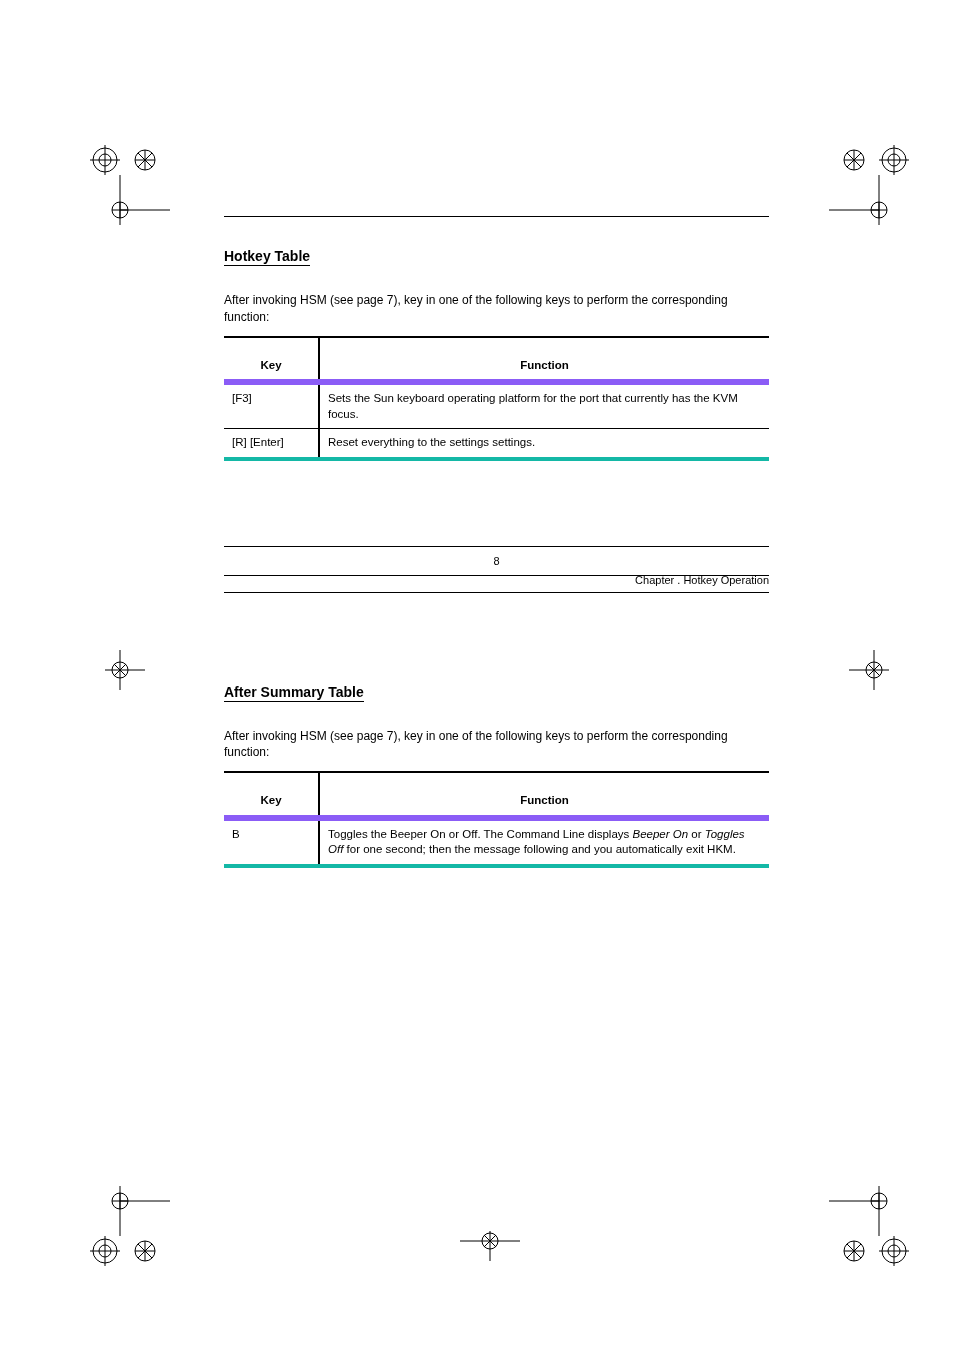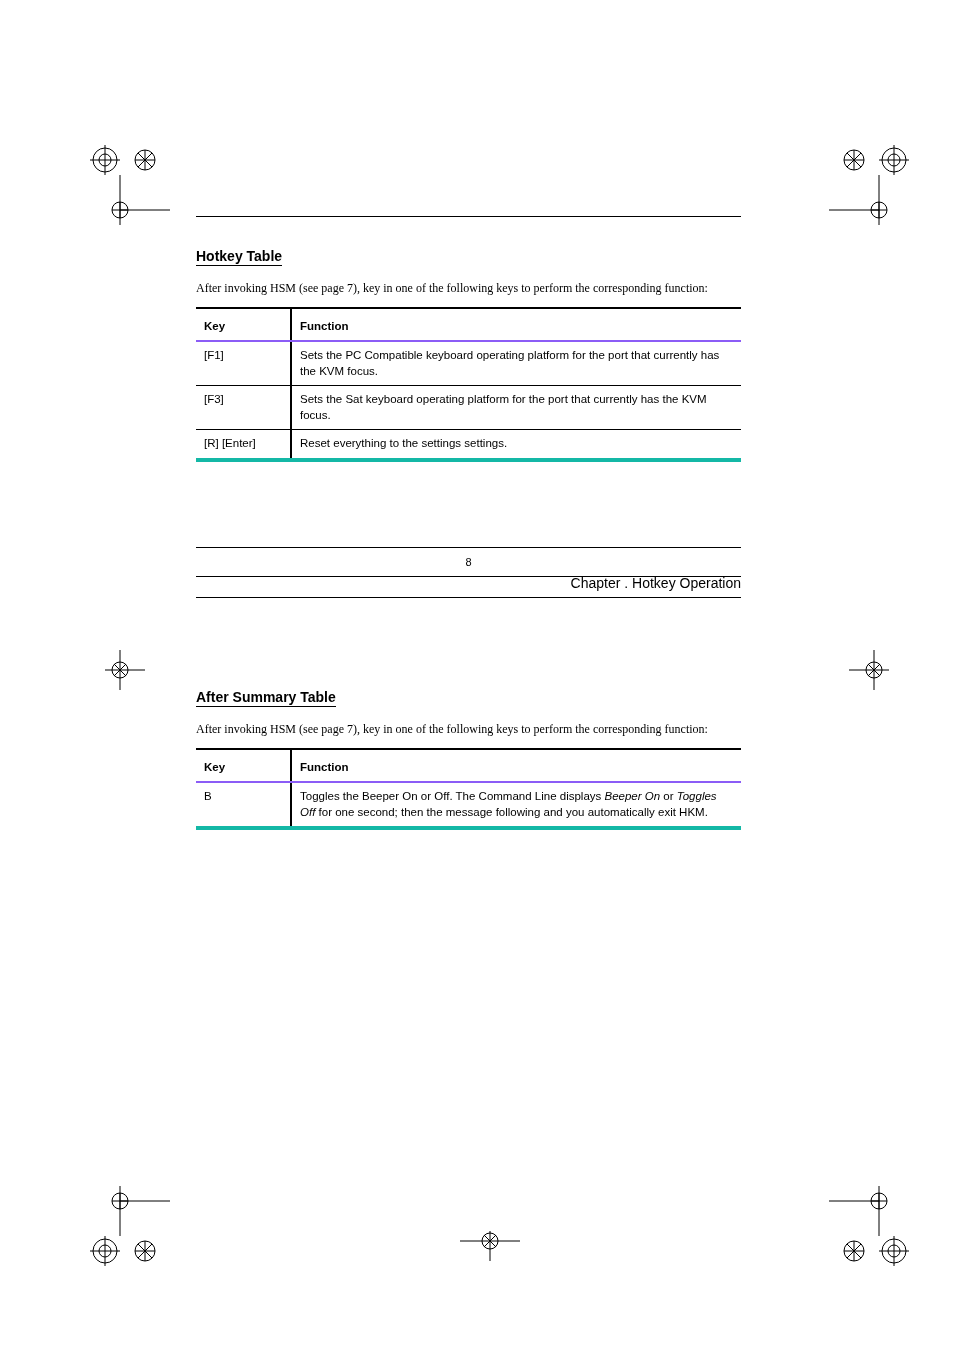--- a/index.html
+++ b/index.html
@@ -15,21 +15,21 @@
   
   .cropmark {
     position: absolute;
     pointer-events: none;
   }
   .cropmark svg { display: block; }
 
   
   .page {
     position: absolute;
-    left: 196px;
+    left: 224px;
     top: 216px;
     width: 545px;
   }
 
   .header-line {
     border-top: 1px solid #000;
     margin-bottom: 30px;
   }
 
   .section-title {
@@ -37,36 +37,35 @@
     font-weight: bold;
     margin-bottom: 2px;
     border-bottom: 1px solid #000;
     display: inline-block;
     padding-bottom: 1px;
   }
 
   .section-intro {
     font-size: 12px;
     line-height: 1.4;
-    margin: 12px 0 10px 0;
-    font-family: Liberation Serif, serif;
+    margin: 24px 0 10px 0;
   }
 
   table.hotkeys {
     width: 100%;
     border-collapse: collapse;
     font-size: 11.5px;
     line-height: 1.35;
   }
   table.hotkeys thead th {
-    text-align: left;
+    text-align: center;
     font-weight: bold;
-    padding: 10px 8px 6px 8px;
+    padding: 20px 8px 6px 8px;
     border-top: 2px solid #000;
-    border-bottom: 2px solid #8b5cf6;
+    border-bottom: 6px solid #8b5cf6;
   }
   table.hotkeys thead th:first-child {
     width: 95px;
     border-right: 2px solid #000;
   }
   table.hotkeys tbody td {
     padding: 6px 8px;
     border-bottom: 1px solid #000;
     vertical-align: top;
   }
@@ -85,21 +84,21 @@
     border-top: 1px solid #000;
     height: 0;
   }
   .divider-block .page-num {
     text-align: center;
     font-size: 11px;
     margin: 8px 0;
   }
   .divider-block .running-head {
     text-align: right;
-    font-size: 14px;
+    font-size: 11px;
     margin-top: -2px;
     margin-bottom: 4px;
   }
 
   .italic { font-style: italic; }
 </style>
 </head>
 <body>
 
 <div class="cropmark" style="left:90px; top:145px;">
@@ -217,26 +216,22 @@
 
   <table class="hotkeys">
     <thead>
       <tr>
         <th>Key</th>
         <th>Function</th>
       </tr>
     </thead>
     <tbody>
       <tr>
-        <td>[F1]</td>
-        <td>Sets the PC Compatible keyboard operating platform for the port that currently has the KVM focus.</td>
-      </tr>
-      <tr>
         <td>[F3]</td>
-        <td>Sets the Sat keyboard operating platform for the port that currently has the KVM focus.</td>
+        <td>Sets the Sun keyboard operating platform for the port that currently has the KVM focus.</td>
       </tr>
       <tr>
         <td>[R] [Enter]</td>
         <td>Reset everything to the settings settings.</td>
       </tr>
     </tbody>
   </table>
 
   <div class="divider-block">
     <div class="line"></div>

